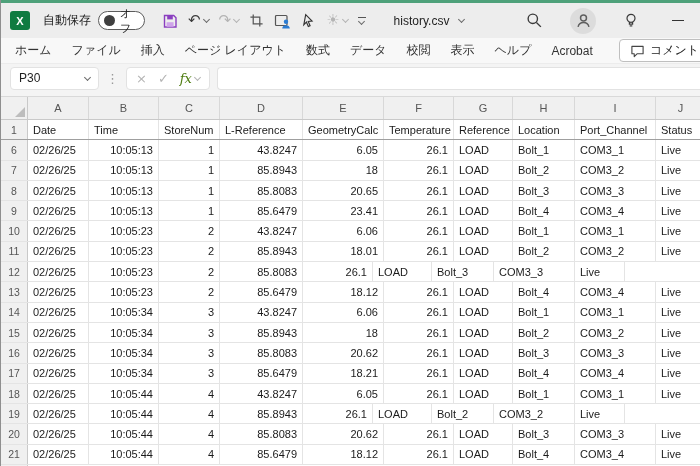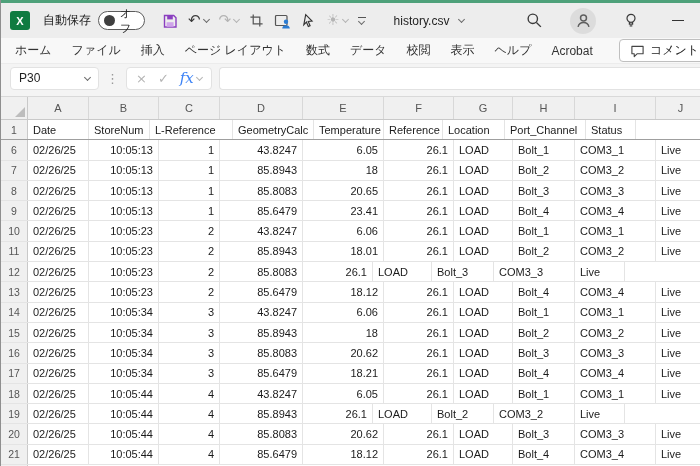--- a/index.html
+++ b/index.html
@@ -63,21 +63,21 @@
     width: 89px; height: 23px; background: #fff; border: 1px solid #e2e2e2; border-radius: 4px;
     display: flex; align-items: center; padding: 0 8px; font-size: 12px; color: #1f1f1f;
   }
   .namebox .chev { margin-left: auto; }
   .dots { color: #9a9a9a; font-size: 13px; font-family: "DejaVu Sans", sans-serif; }
   .fxgroup {
     height: 23px; background: #fff; border: 1px solid #e2e2e2; border-radius: 4px;
     display: flex; align-items: center; gap: 11px; padding: 0 9px;
   }
   .fx-cancel, .fx-enter { font-size: 13px; color: #b4b4b4; font-family: "DejaVu Sans", sans-serif; line-height: 1; }
-  .fx { font-family: "DejaVu Serif", serif; font-style: italic; font-size: 15px; color: #3b82f6; }
+  .fx { font-family: "DejaVu Serif", serif; font-style: italic; font-size: 13px; color: #4d7c0f; }
   .fbar {
     flex: 1; height: 23px; background: #fff; border: 1px solid #e2e2e2;
     border-right: none; border-radius: 4px 0 0 4px; display: flex; align-items: center;
     padding: 0 6px; font-size: 12px; color: #1f1f1f;
   }
   
   .grid { background: #fff; }
   .ghr { display: flex; height: 23px; background: #f0f0f0; border-bottom: 1px solid #c9c9c9; }
   .corner { width: 27px; flex: none; border-right: 1px solid #c9c9c9; position: relative; background: #f0f0f0; }
   .corner::after {
@@ -235,20 +235,21 @@
         <div class="ch" style="width: 81px;">E</div>
         <div class="ch" style="width: 70px;">F</div>
         <div class="ch" style="width: 59px;">G</div>
         <div class="ch" style="width: 62px;">H</div>
         <div class="ch" style="width: 81px;">I</div>
         <div class="ch" style="width: 50px;">J</div>
       </div>
       <div class="grow frozen">
         <div class="rh">1</div>
         <div class="cell" style="width: 61px;">Date</div>
+        <div class="cell" style="width: 70px;">Time</div>
         <div class="cell" style="width: 61px;">StoreNum</div>
         <div class="cell" style="width: 83px;">L-Reference</div>
         <div class="cell" style="width: 81px; text-align: right;">GeometryCalc</div>
         <div class="cell" style="width: 70px;">Temperature</div>
         <div class="cell" style="width: 59px;">Reference</div>
         <div class="cell" style="width: 62px;">Location</div>
         <div class="cell" style="width: 81px;">Port_Channel</div>
         <div class="cell" style="width: 50px;">Status</div>
       </div>
       <div class="grow">

